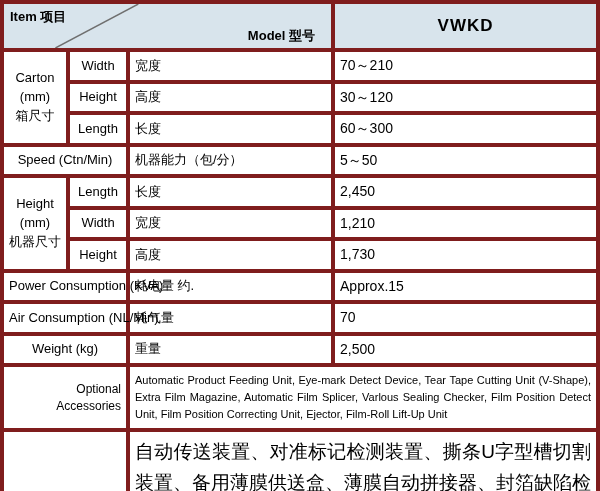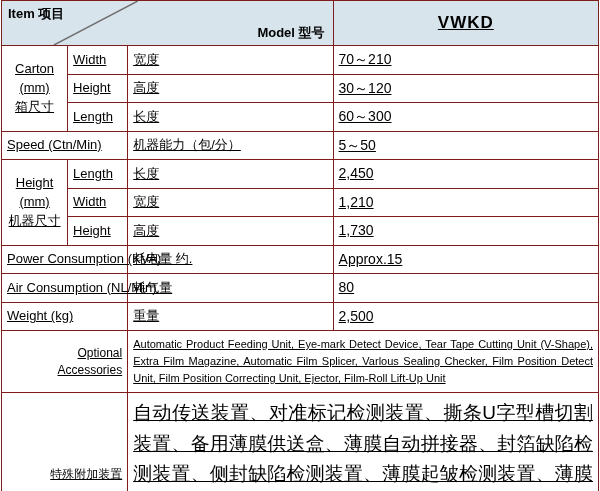--- a/index.html
+++ b/index.html
@@ -14,38 +14,38 @@
     color: #000000;
     overflow: hidden;
   }
   #spec-table {
     width: 598px;
     margin: 0 auto;
     border-collapse: collapse;
     table-layout: fixed;
   }
   #spec-table td {
-    border: 1px solid #7f1d1d;
+    border: 4px solid #7f1d1d;
     padding: 5px;
     vertical-align: middle;
-    text-decoration: underline;
   }
   .cell {
     padding: 3px 6px;
     line-height: 1.25;
   }
   .hdr-val {
     background: #d8e4ec;
     text-align: center;
     font-size: 17px;
     font-weight: bold;
     letter-spacing: 1px;
   }
   .lbl {
     font-size: 13px;
+    text-align: center;
   }
   .lbl-sub {
     font-size: 13px;
   }
   .val {
     text-align: left;
     font-size: 14px;
   }
   .grp {
     font-size: 13px;
@@ -89,21 +89,21 @@
   }
   .diag .item-lbl {
     position: absolute;
     left: 6px;
     top: 4px;
     font-size: 13px;
     font-weight: bold;
   }
   .diag .model-lbl {
     position: absolute;
-    right: 8px;
+    right: 16px;
     bottom: 3px;
     font-size: 13px;
     font-weight: bold;
   }
   .nowrap { white-space: nowrap; }
 </style>
 </head>
 <body>
 
 <table id="spec-table">
@@ -180,21 +180,21 @@
 
     <tr>
       <td colspan="2" class="cell lbl nowrap">Power Consumption (KVA)</td>
       <td class="cell lbl-sub">耗电量 约.</td>
       <td class="cell val">Approx.15</td>
     </tr>
 
     <tr>
       <td colspan="2" class="cell lbl nowrap">Air Consumption (NL/Min)</td>
       <td class="cell lbl-sub">耗气量</td>
-      <td class="cell val">80</td>
+      <td class="cell val">70</td>
     </tr>
 
     <tr>
       <td colspan="2" class="cell lbl">Weight (kg)</td>
       <td class="cell lbl-sub">重量</td>
       <td class="cell val">2,500</td>
     </tr>
 
     <tr>
       <td colspan="2" class="acc-label">

